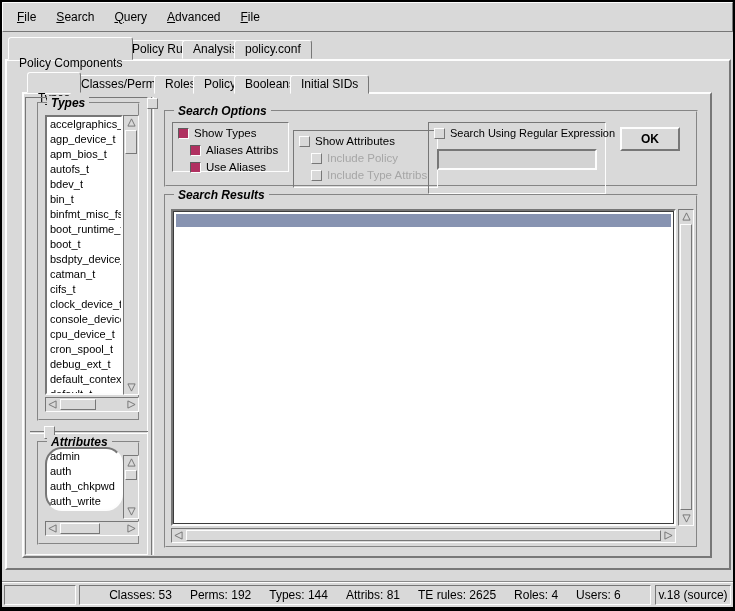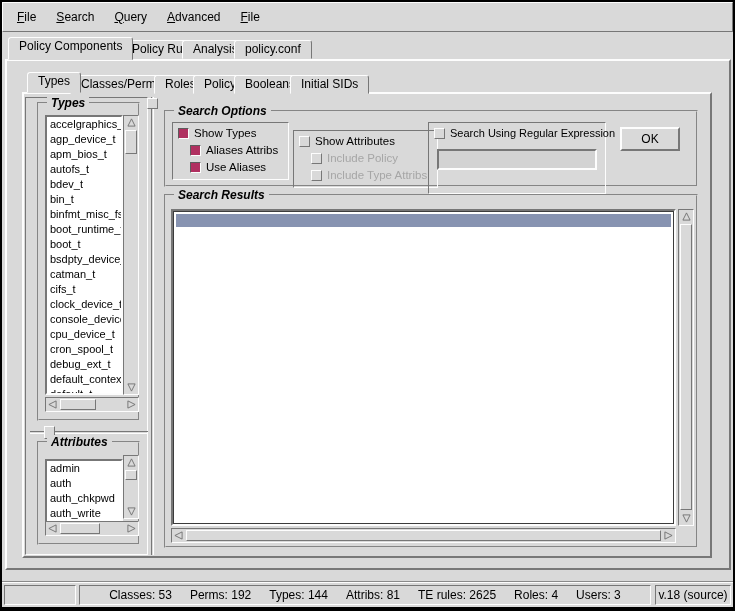--- a/index.html
+++ b/index.html
@@ -18,21 +18,21 @@
   
   #menubar { left:2px; top:2px; width:731px; height:30px; display:flex; align-items:center;
              padding-left:6px; gap:4px; }
   .menu-item { display:inline-block; padding:2px 8px; cursor:default; }
   .menu-item::first-letter { text-decoration:underline; }
 
   
   .tab { position:absolute; top:3px; height:19px; background:var(--background);
          border:1px solid; border-color:#fdfdfd #777 transparent #fdfdfd;
          border-radius:3px 3px 0 0; padding:1px 10px 0 10px; white-space:nowrap; z-index:1; }
-  .tab.active { top:0; height:23px; z-index:3; padding-top:1px; }
+  .tab.active { top:0; height:23px; z-index:3; padding-top:18px; }
   .tabrow { position:absolute; z-index:3; }
   #tabs1 { left:8px; top:37px; width:720px; height:22px; }
   #tabs2 { left:27px; top:72px; width:680px; height:20px; }
   #tabs2 .tab.active { height:21px; }
 
   #panel1 { left:5px; top:59px; width:726px; height:511px; z-index:2; }
   #panel2 { left:22px; top:92px; width:690px; height:466px; z-index:2; }
 
   
   .lframe { position:absolute; border:2px groove #d9d9d9; }
@@ -77,21 +77,21 @@
         box-shadow: inset 0 0 0 1px #3c3c3c; }
   #results-selline { position:absolute; left:3px; top:3px; right:3px; height:13px; background:var(--selection); }
 
   
   .entry { border:2px solid; border-color:#777 #fdfdfd #fdfdfd #777; background:#d3d3d3;
         font-family:"Liberation Sans",sans-serif; font-size:12px; padding:0 3px; outline:none; }
 
   
   .tk-button { position:absolute; background:var(--background); border:2px solid;
         border-color:#fdfdfd #777 #777 #fdfdfd; font-family:"Liberation Sans",sans-serif;
-        font-size:12px; text-align:center; cursor:default; }
+        font-size:12px; text-align:center; cursor:default;font-weight:bold; }
 
   
   #status-sep { left:2px; top:581px; width:731px; height:2px; border-top:1px solid #8a8a8a; border-bottom:1px solid #fdfdfd; }
   .status-box { position:absolute; top:585px; height:20px; display:flex; align-items:center; justify-content:center; overflow:hidden; }
   .stat { margin:16px 9px; white-space:nowrap; }
 </style>
 </head>
 <body>
 
 <div id="window">
@@ -175,21 +175,21 @@
     </div>
   </div>
 
   <div id="types-scale" class="abs" style="z-index:4;">
     <div class="trough"></div>
     <div class="handle raised1"></div>
   </div>
 
   <div class="lframe" style="left:37px; top:441px; width:103px; height:104px; z-index:4;">
     <span class="ltitle">Attributes</span>
-    <div class="listbox sunken2" style="left:6px; top:16px; width:78px; height:64px;">
+    <div class="listbox sunken2" style="left:6px; top:4px; width:78px; height:64px;border-radius:17px;">
         <div class="lb-item">admin</div>
         <div class="lb-item">auth</div>
         <div class="lb-item">auth_chkpwd</div>
         <div class="lb-item">auth_write</div>
       </div>
     <div class="vscroll sunken1" style="left:84px; top:12px; width:16px; height:64px;">
       <div class="sb-btn" style="top:0">
         <svg width="9" height="9" viewBox="0 0 10 10">
             <path d="M5 1 L9 9 L1 9 Z" fill="#d9d9d9" stroke="#6f6f6f"></path>
           </svg>
@@ -215,21 +215,21 @@
         </div>
     </div>
   </div>
 
   <div id="sash-line" class="abs" style="z-index:3;"></div>
   <div id="sash-handle" class="abs raised1"></div>
 
   <div class="lframe" style="left:164px; top:110px; width:534px; height:77px; z-index:4;">
     <span class="ltitle">Search Options</span>
 
-    <div class="abs sunken1" style="left:6px; top:10px; width:117px; height:58px;">
+    <div class="abs sunken1" style="left:6px; top:10px; width:117px; height:50px;">
       <div class="cb checked">
         <span class="ind"></span>
         <span class="cb-label">Show Types</span>
       </div>
       <div class="cb checked indent">
         <span class="ind"></span>
         <span class="cb-label">Aliases Attribs</span>
       </div>
       <div class="cb checked indent">
         <span class="ind"></span>
@@ -301,19 +301,19 @@
 
   <div id="status-sep" class="abs"></div>
   <div class="status-box sunken1" style="left:4px; width:72px;"></div>
   <div class="status-box sunken1" style="left:79px; width:572px;">
       <span class="stat">Classes: 53</span>
       <span class="stat">Perms: 192</span>
       <span class="stat">Types: 144</span>
       <span class="stat">Attribs: 81</span>
       <span class="stat">TE rules: 2625</span>
       <span class="stat">Roles: 4</span>
-      <span class="stat">Users: 3</span>
+      <span class="stat">Users: 6</span>
     </div>
   <div class="status-box sunken1" style="left:655px; width:76px;">
     <span>v.18 (source)</span>
   </div>
 
 </div>
 
 </body></html>

